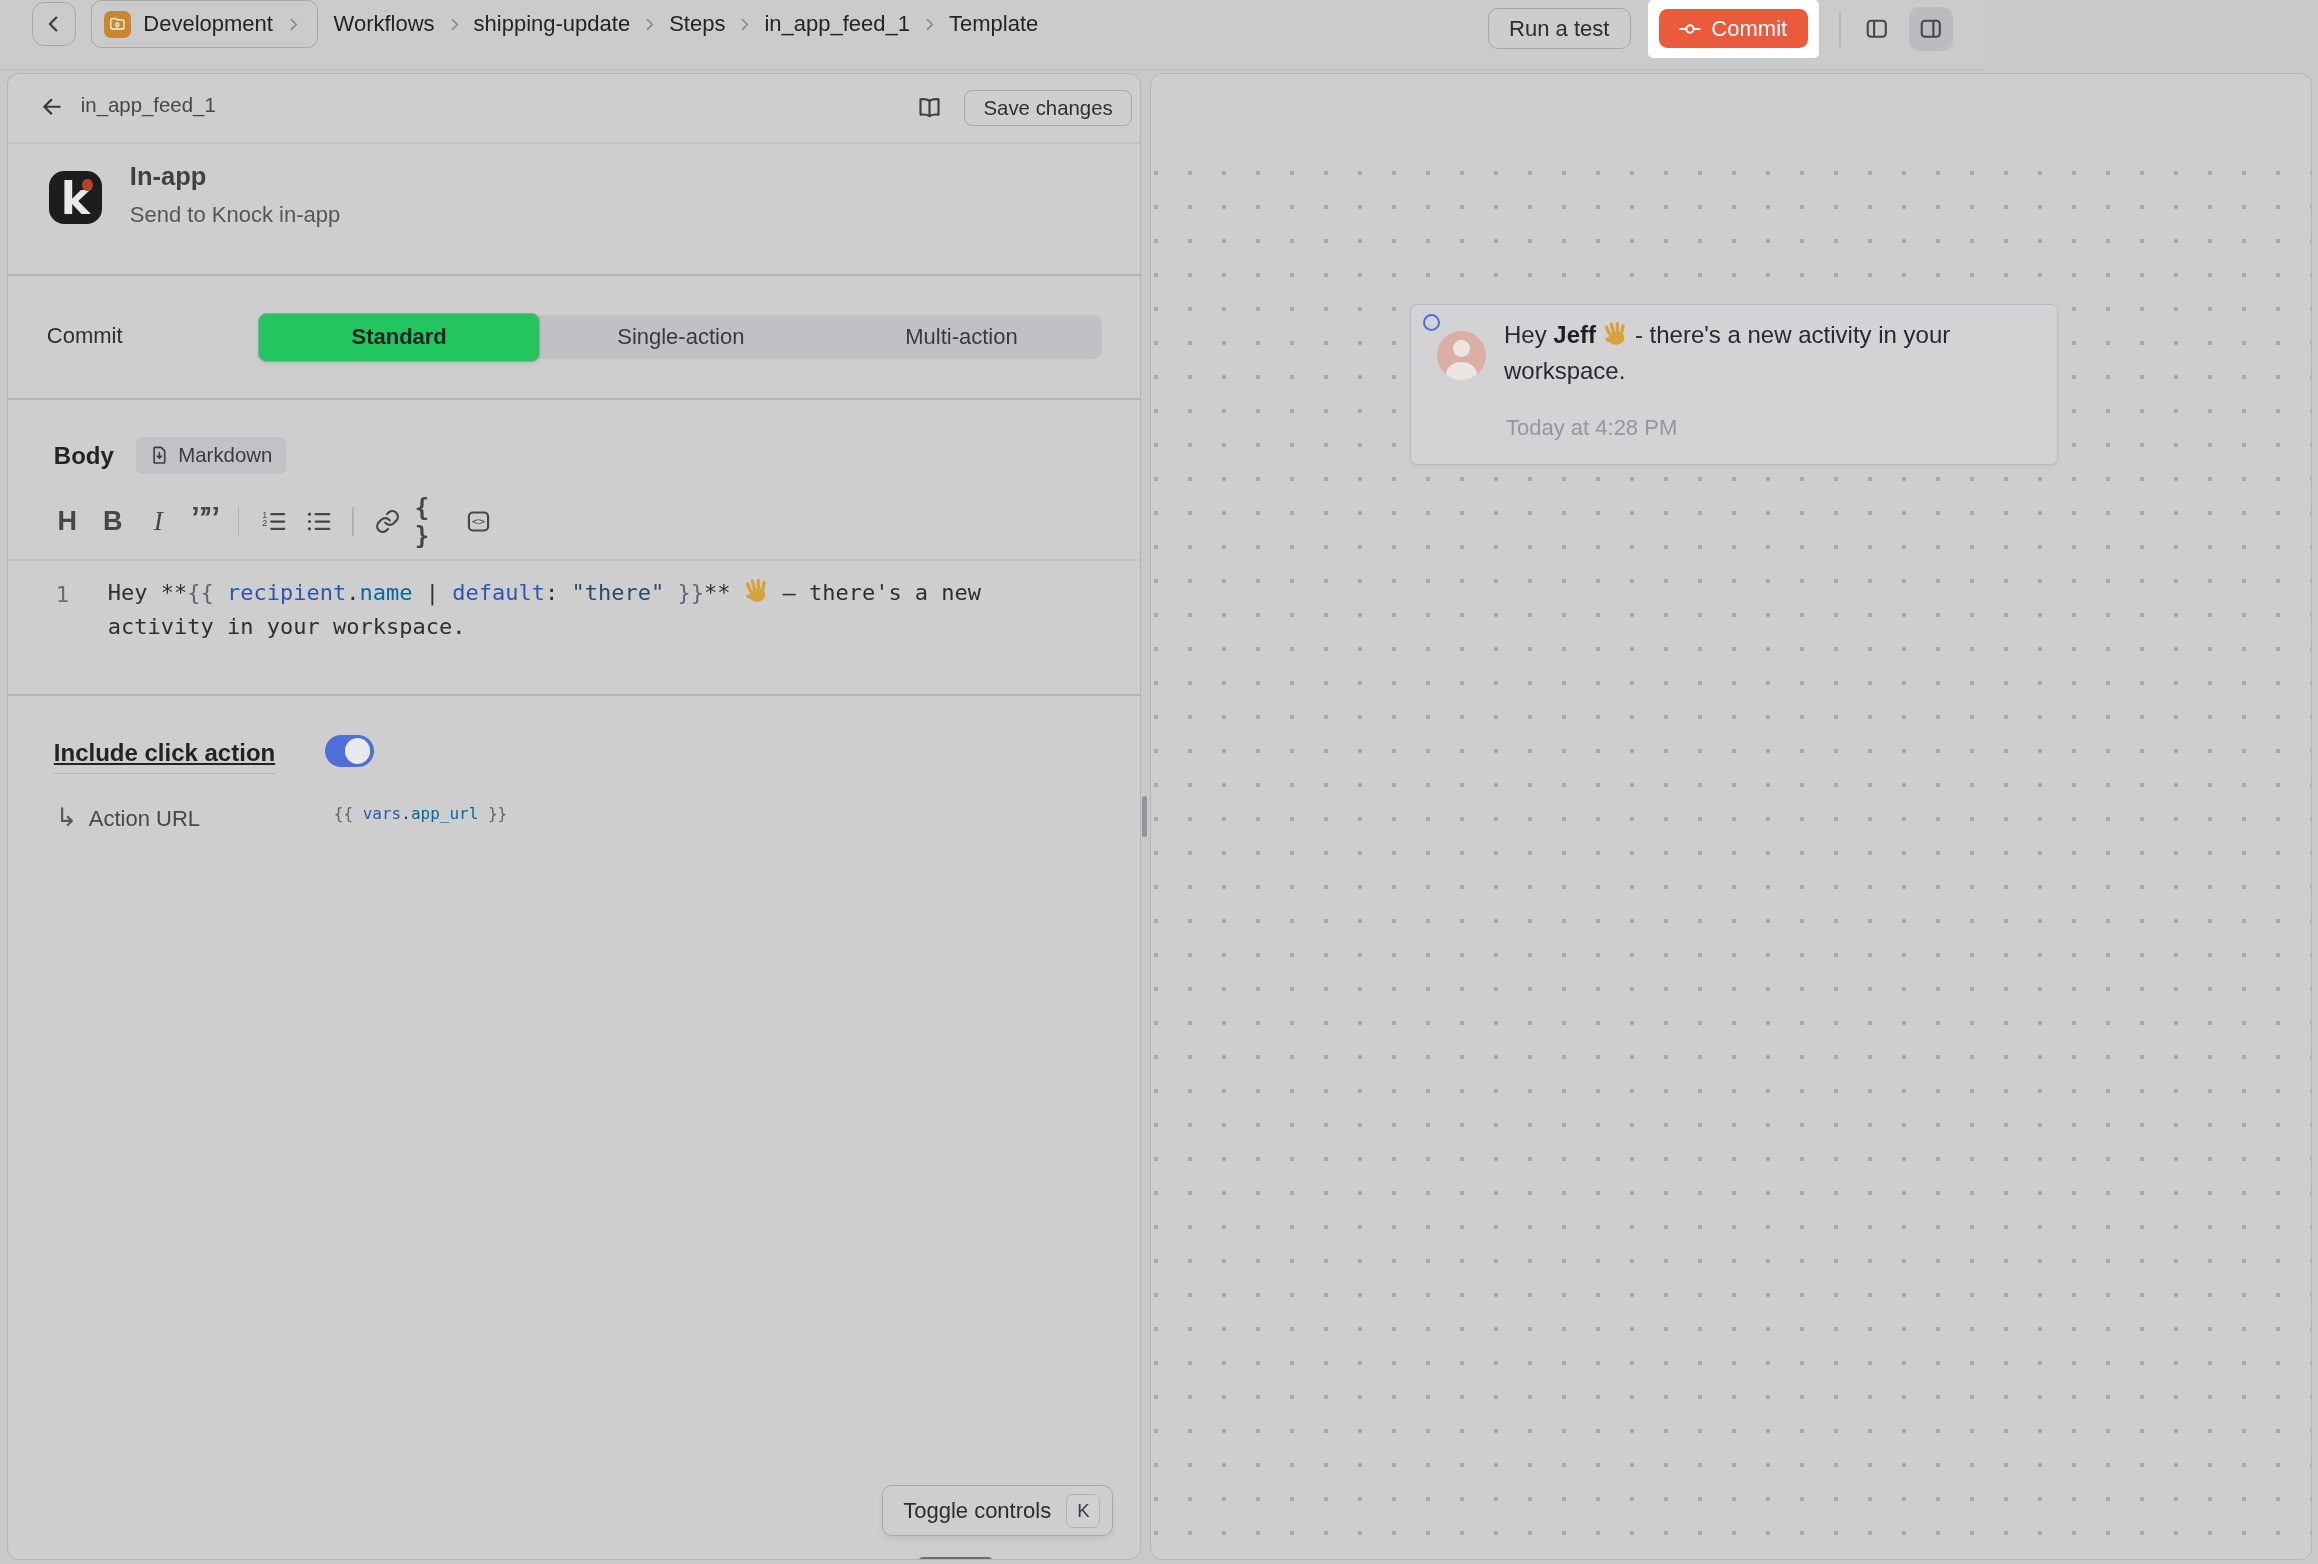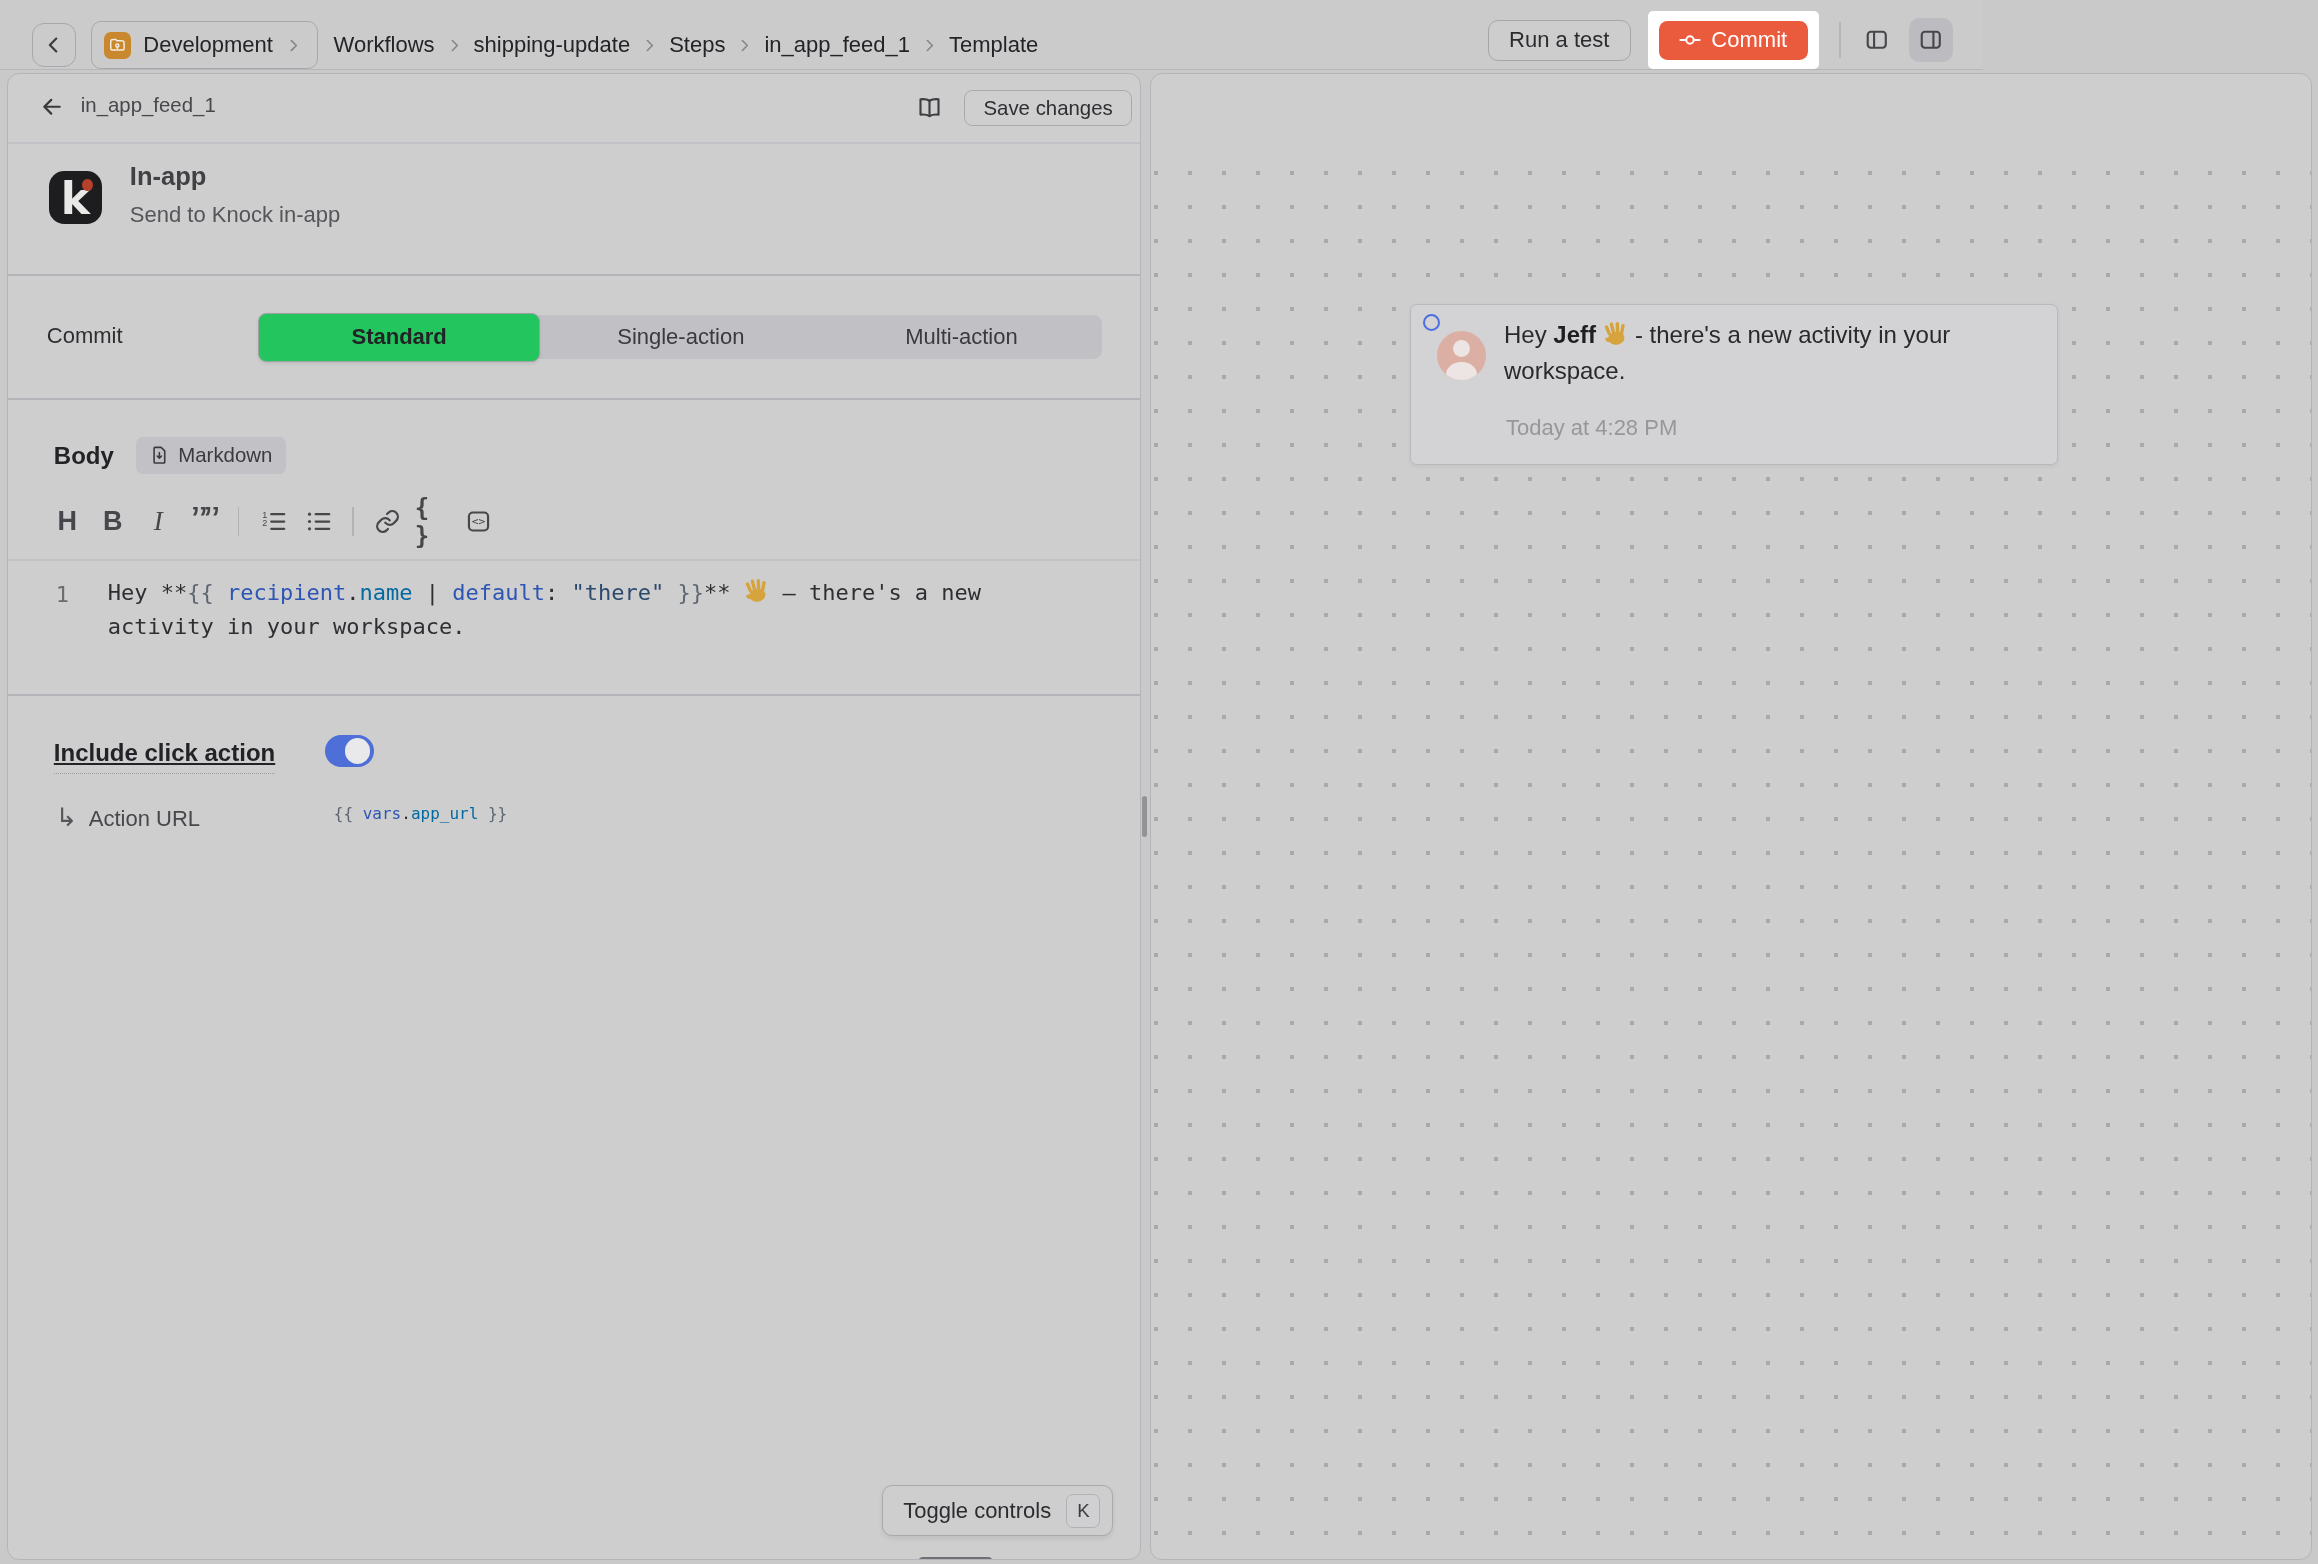--- a/index.html
+++ b/index.html
@@ -3,21 +3,21 @@
 <meta charset="utf-8">
 <style>
   * { margin:0; padding:0; box-sizing:border-box; }
   html,body { width:2319px; height:1565px; overflow:hidden; }
   body { background:#c9c9c9; font-family:"Liberation Sans", sans-serif; color:#2c2c30; }
   svg { display:block; }
 
   
   .topbar { position:absolute; left:0; top:0; width:1983px; height:70px;
     background:#cbcbcb; border-bottom:1.7px solid #b7b7bb;
-    display:flex; align-items:flex-end; justify-content:space-between; padding:0 30px 0 32px; }
+    display:flex; align-items:flex-start; justify-content:space-between; padding:0 30px 0 32px; }
   .tb-left { display:flex; align-items:center; gap:15.3px; }
   .iconbtn { width:44px; height:44px; border:1.7px solid #a8a8ac; border-radius:12px;
     display:flex; align-items:center; justify-content:center; color:#3c3c40; background:transparent; }
   .envpill { display:flex; align-items:center; gap:12px; height:48px; padding:0 15.3px 0 12px;
     border:1.7px solid #a8a8ac; border-radius:10.2px; }
   .foldertile { width:27px; height:27px; border-radius:6.8px; background:#c9882e;
     display:flex; align-items:center; justify-content:center; }
   .crumbtxt { font-size:22px; font-weight:500; color:#242428; white-space:nowrap; }
   .crumbs { display:flex; align-items:center; gap:11px; }
   .sep { color:#85858a; }

